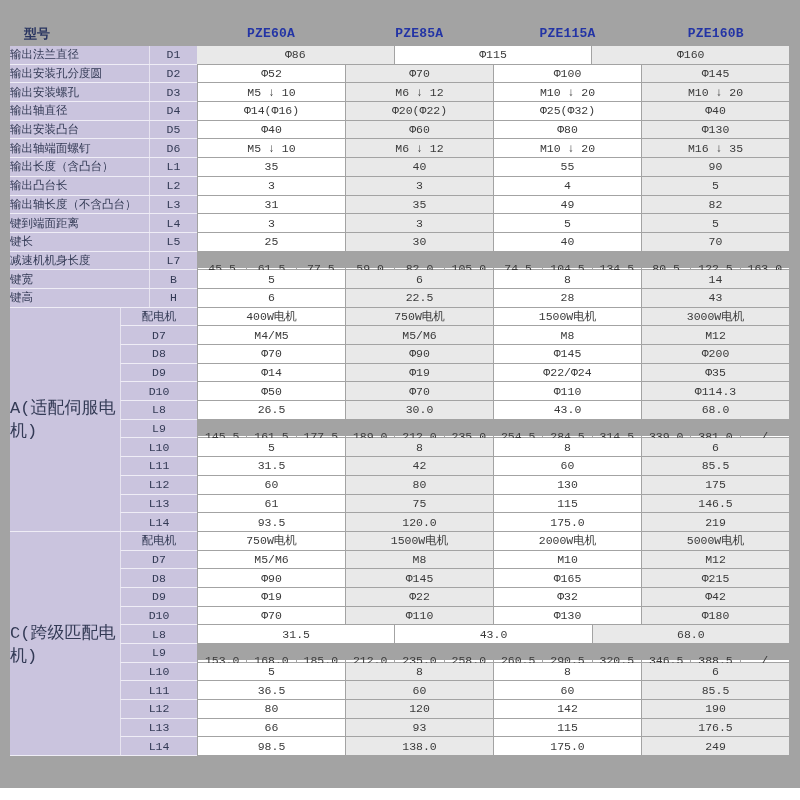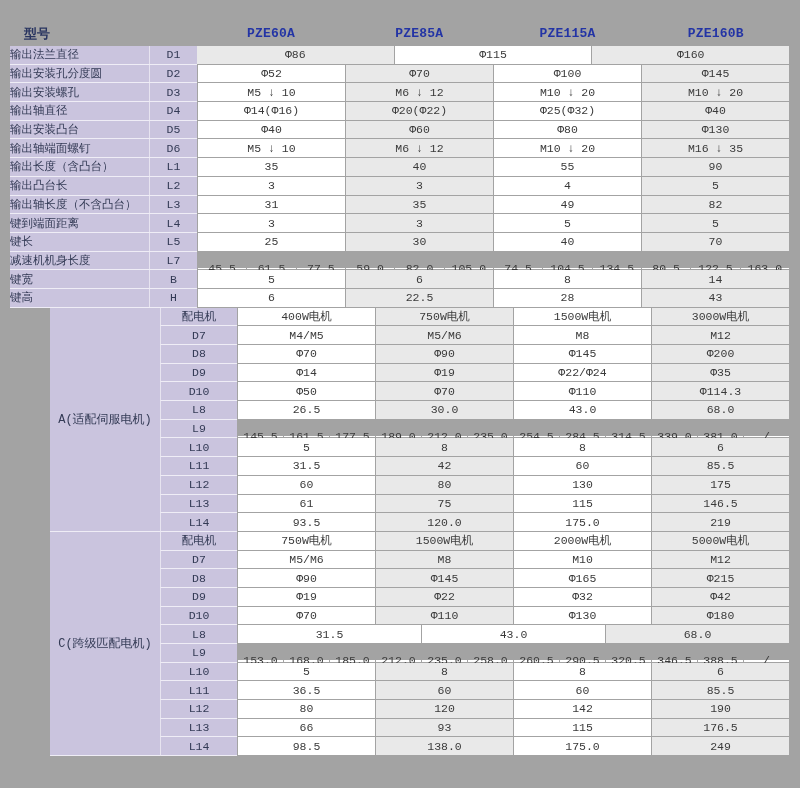--- a/index.html
+++ b/index.html
@@ -20,21 +20,21 @@
     color:var(--blue);font-weight:bold;font-size:13px;letter-spacing:.2px;}
   
   .label-cell{width:187px;background:var(--lavender);display:flex;align-items:center;
     border-bottom:1px solid var(--labsep);box-sizing:border-box;}
   .row-name{flex:1;padding-left:0;font-size:11.5px;color:var(--labeltext);white-space:nowrap;overflow:hidden;}
   .row-code{width:48px;font-size:11.5px;color:var(--labeltext);
     border-left:1px solid var(--labdiv);align-self:stretch;display:flex;align-items:center;justify-content:center;box-sizing:border-box;}
   
   .section-block{display:flex;}
   .section-label{width:110px;background:var(--lavender);display:flex;align-items:center;justify-content:center;
-    font-size:12px;color:var(--labeltext);border-bottom:1px solid var(--labsep);box-sizing:border-box;text-align:right;margin-left:40px;}
+    font-size:17px;color:var(--labeltext);border-bottom:1px solid var(--labsep);box-sizing:border-box;text-align:left;}
   .section-rows{flex:1;display:flex;flex-direction:column;}
   .code-cell{width:77px;background:var(--lavender);display:flex;align-items:center;justify-content:center;
     font-size:11.5px;color:var(--labeltext);border-bottom:1px solid var(--labsep);
     border-left:1px solid var(--labdiv);box-sizing:border-box;}
   
   .vcell,.subcell{display:flex;align-items:center;justify-content:center;
     font-size:11.5px;color:var(--valtext);background:#fff;
     border-right:1px solid var(--grid);border-bottom:1px solid var(--grid);box-sizing:border-box;}
   .vcell{flex:1;}
   .vcell.col1,.vcell.col3{background:var(--altcol);}

